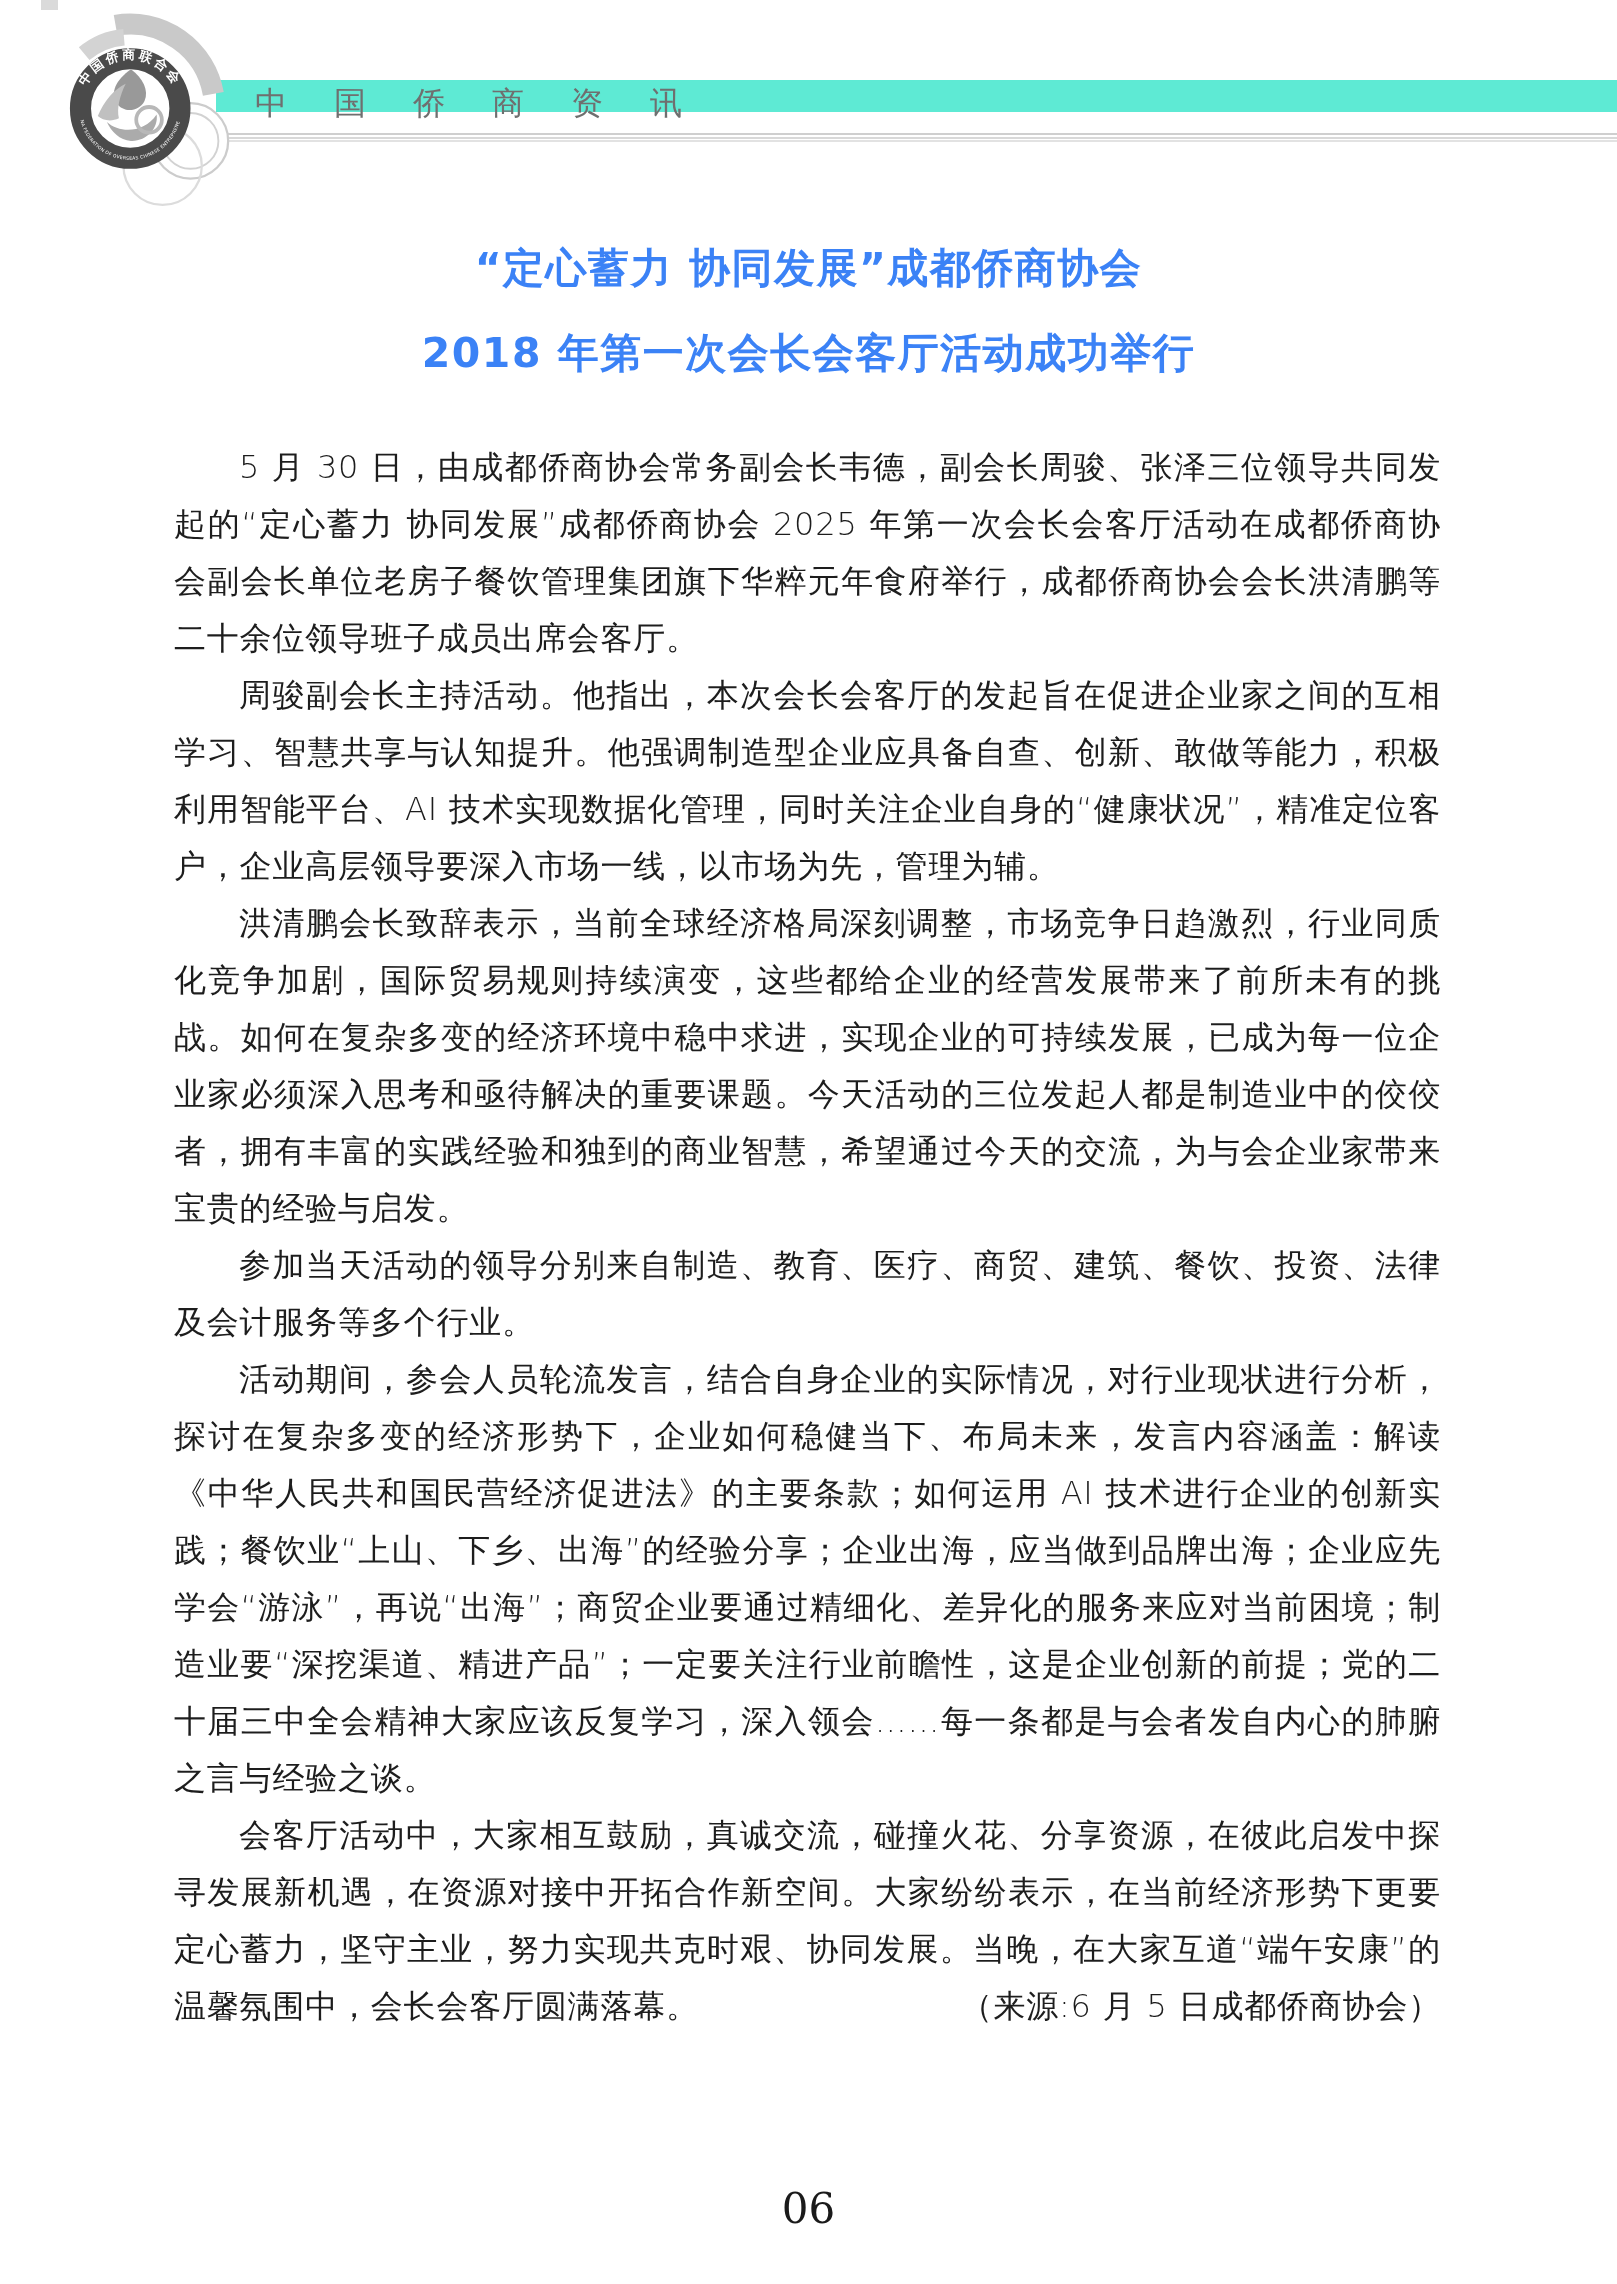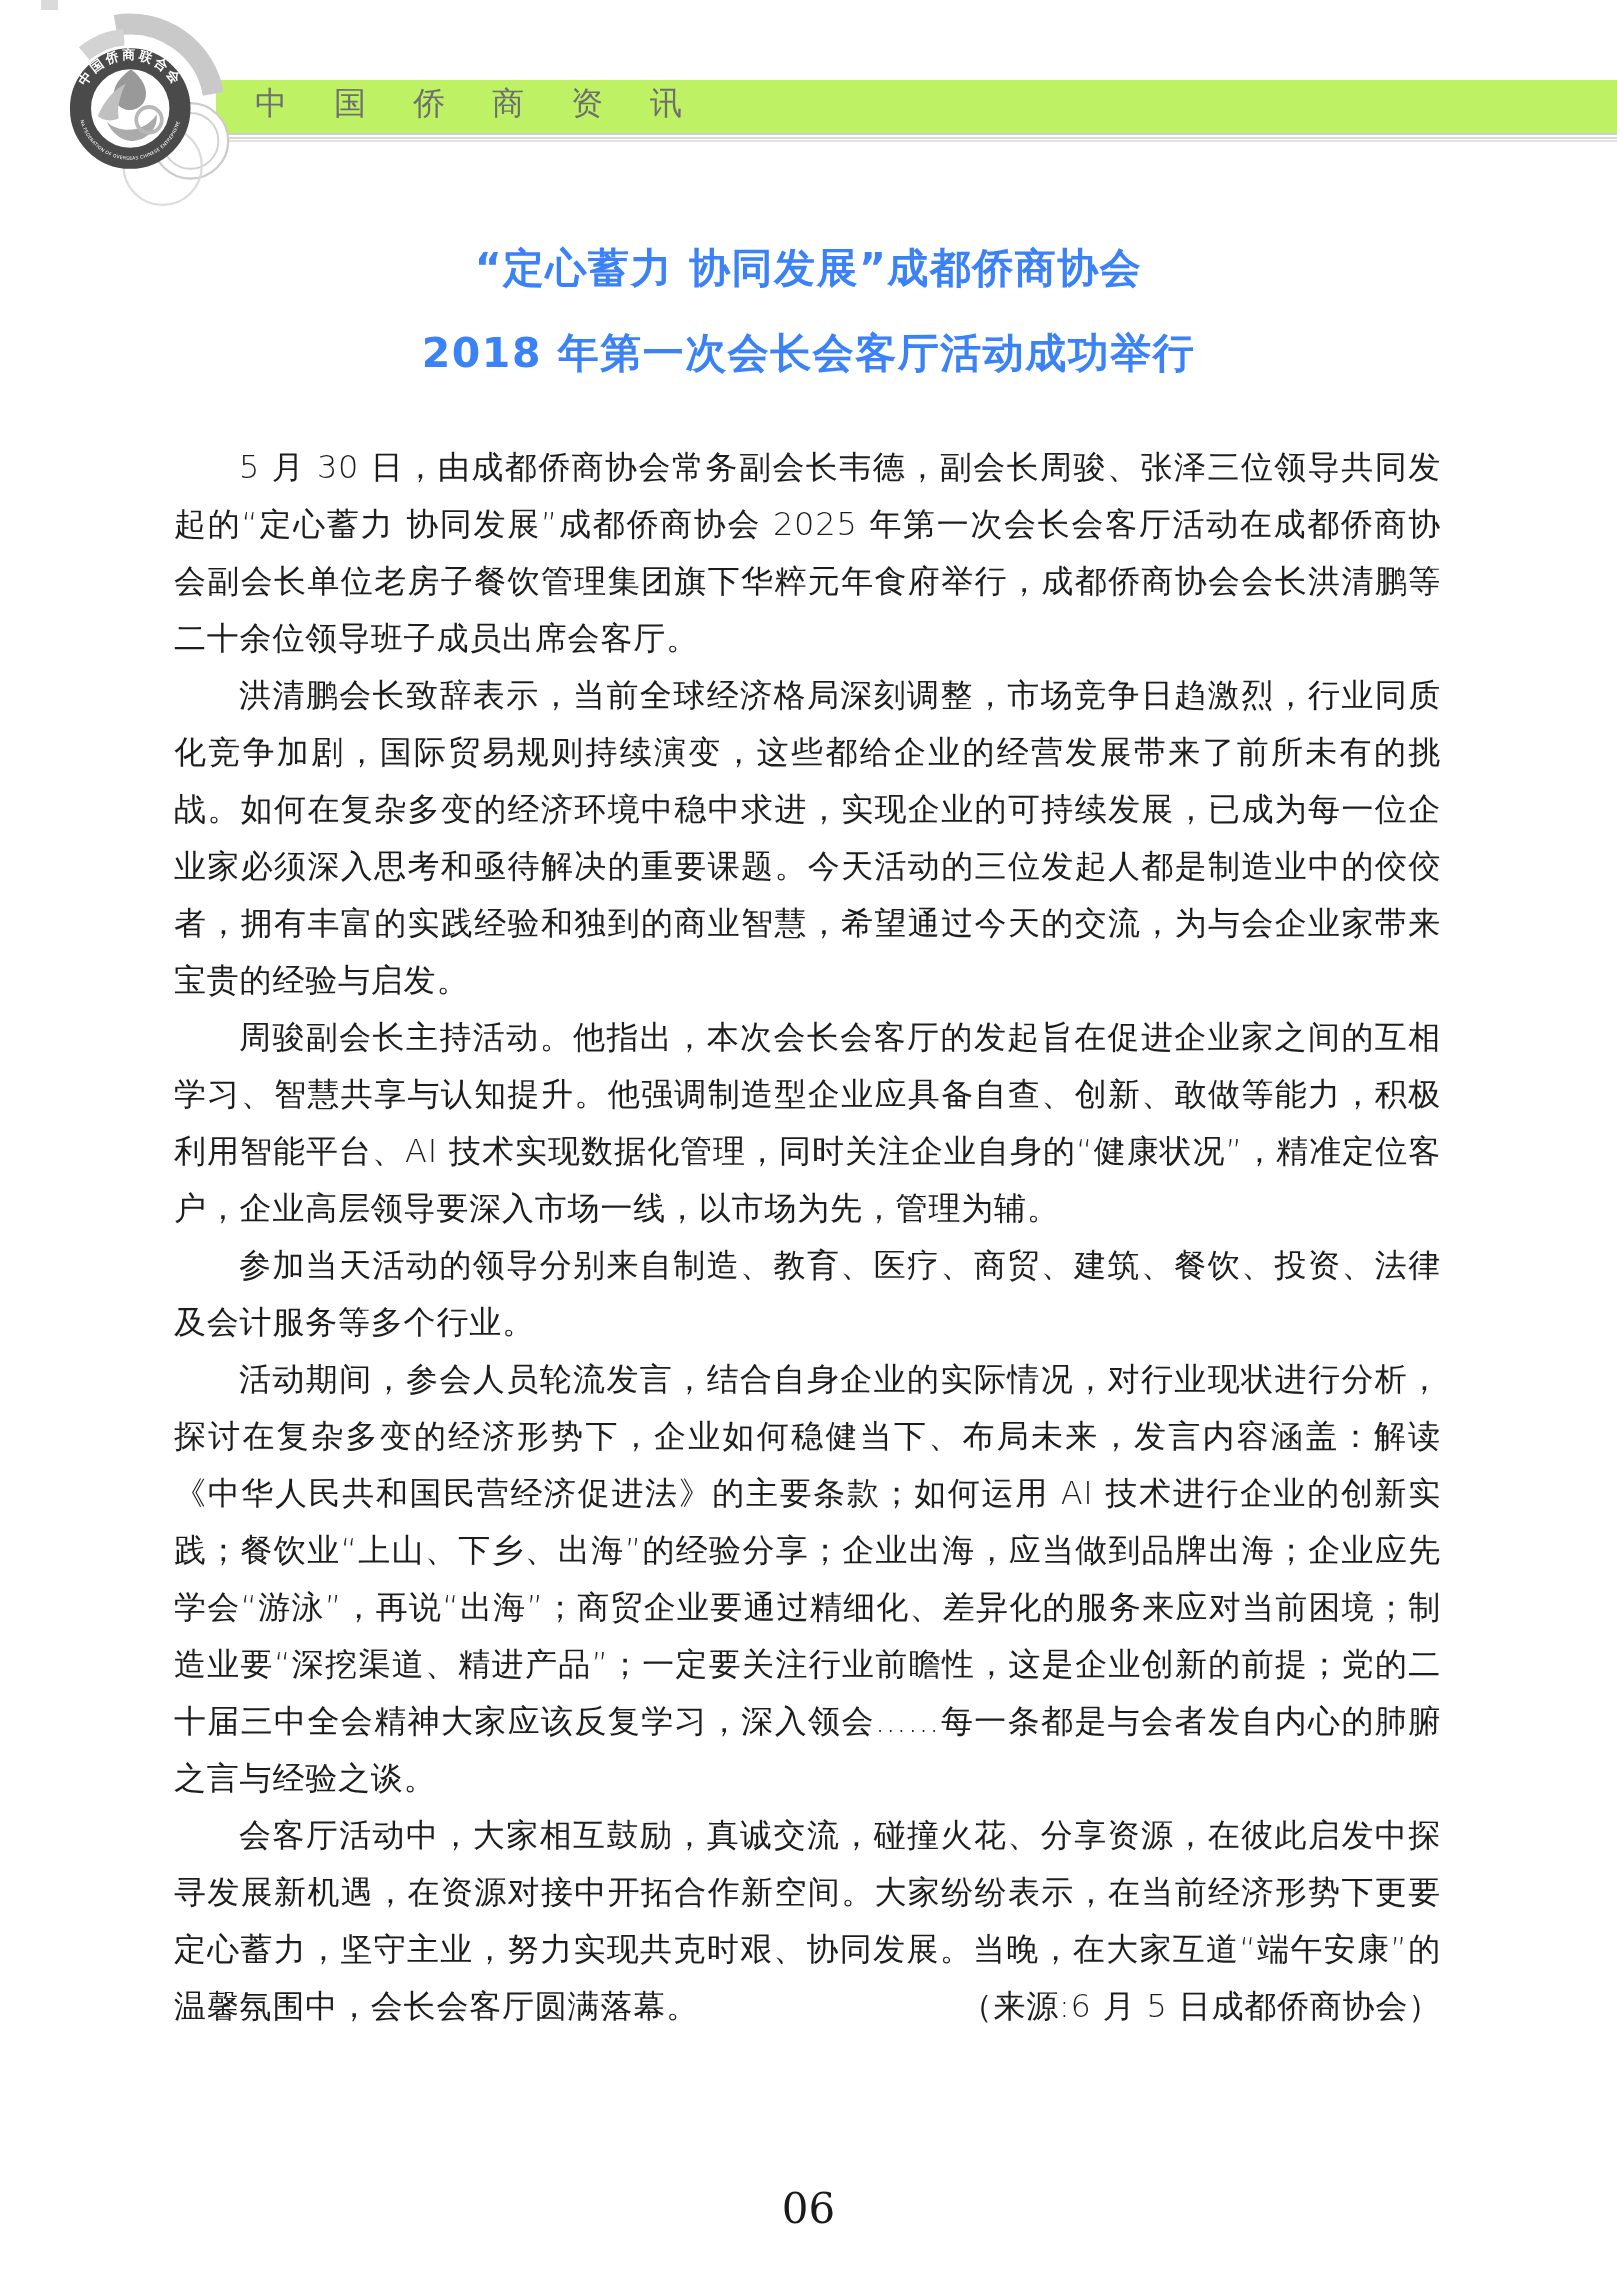--- a/index.html
+++ b/index.html
@@ -1,21 +1,21 @@
 <!DOCTYPE html>
 <html style="font-size:12px"><head>
 <meta charset="utf-8">
 <style>
   html,body{margin:0;padding:0;background:#ffffff;}
   .page{position:relative;width:1617px;height:2284px;background:#ffffff;overflow:hidden;
         font-family:"DejaVu Sans",sans-serif;}
 
   
   .corner-sq{position:absolute;left:41px;top:0;width:16.6px;height:9.8px;background:#dadada;}
-  .banner{position:absolute;left:216px;top:80px;width:1402px;height:61px;background:#bef264;}
+  .banner{position:absolute;left:216px;top:80px;width:1402px;height:32px;background:#5eead4;}
   .banner-text{position:absolute;left:39px;top:0;height:47px;line-height:47px;
                font-size:32px;font-weight:300;color:#6f6f6f;letter-spacing:47px;white-space:nowrap;}
   .stripes{position:absolute;left:216px;top:133px;width:1402px;height:9px;
            background:linear-gradient(to bottom,#cfcfcf 0 2.3px,#ffffff 2.3px 3.8px,#d8d8d8 3.8px 6px,#ffffff 6px 6.8px,#e2e2e2 6.8px 9px);}
   .logo{position:absolute;left:36px;top:3px;width:205px;height:205px;}
 
   
   .title{position:absolute;left:0;top:226px;width:1617px;text-align:center;
          font-weight:700;color:#3b82f6;font-size:41px;letter-spacing:1.5px;}
   .title .line{line-height:85px;}
@@ -73,22 +73,22 @@
     </svg>
   </div>
 
   <div class="title">
     <div class="line">“定心蓄力 协同发展”成都侨商协会</div>
     <div class="line">2018 年第一次会长会客厅活动成功举行</div>
   </div>
 
   <div class="article-body">
     <p>5 月 30 日，由成都侨商协会常务副会长韦德，副会长周骏、张泽三位领导共同发起的“定心蓄力 协同发展”成都侨商协会 2025 年第一次会长会客厅活动在成都侨商协会副会长单位老房子餐饮管理集团旗下华粹元年食府举行，成都侨商协会会长洪清鹏等二十余位领导班子成员出席会客厅。</p>
+    <p>周骏副会长主持活动。他指出，本次会长会客厅的发起旨在促进企业家之间的互相学习、智慧共享与认知提升。他强调制造型企业应具备自查、创新、敢做等能力，积极利用智能平台、AI 技术实现数据化管理，同时关注企业自身的“健康状况”，精准定位客户，企业高层领导要深入市场一线，以市场为先，管理为辅。</p>
     <p>洪清鹏会长致辞表示，当前全球经济格局深刻调整，市场竞争日趋激烈，行业同质化竞争加剧，国际贸易规则持续演变，这些都给企业的经营发展带来了前所未有的挑战。如何在复杂多变的经济环境中稳中求进，实现企业的可持续发展，已成为每一位企业家必须深入思考和亟待解决的重要课题。今天活动的三位发起人都是制造业中的佼佼者，拥有丰富的实践经验和独到的商业智慧，希望通过今天的交流，为与会企业家带来宝贵的经验与启发。</p>
-    <p>周骏副会长主持活动。他指出，本次会长会客厅的发起旨在促进企业家之间的互相学习、智慧共享与认知提升。他强调制造型企业应具备自查、创新、敢做等能力，积极利用智能平台、AI 技术实现数据化管理，同时关注企业自身的“健康状况”，精准定位客户，企业高层领导要深入市场一线，以市场为先，管理为辅。</p>
     <p>参加当天活动的领导分别来自制造、教育、医疗、商贸、建筑、餐饮、投资、法律及会计服务等多个行业。</p>
     <p>活动期间，参会人员轮流发言，结合自身企业的实际情况，对行业现状进行分析，探讨在复杂多变的经济形势下，企业如何稳健当下、布局未来，发言内容涵盖：解读《中华人民共和国民营经济促进法》的主要条款；如何运用 AI 技术进行企业的创新实践；餐饮业“上山、下乡、出海”的经验分享；企业出海，应当做到品牌出海；企业应先学会“游泳”，再说“出海”；商贸企业要通过精细化、差异化的服务来应对当前困境；制造业要“深挖渠道、精进产品”；一定要关注行业前瞻性，这是企业创新的前提；党的二十届三中全会精神大家应该反复学习，深入领会……每一条都是与会者发自内心的肺腑之言与经验之谈。</p>
     <p><span>会客厅活动中，大家相互鼓励，真诚交流，碰撞火花、分享资源，在彼此启发中探寻发展新机遇，在资源对接中开拓合作新空间。大家纷纷表示，在当前经济形势下更要定心蓄力，坚守主业，努力实现共克时艰、协同发展。当晚，在大家互道“端午安康”的温馨氛围中，会长会客厅圆满落幕。</span><span class="src">（来源:6 月 5 日成都侨商协会）</span></p>
   </div>
 
   <div class="page-num">06</div>
 
 </div>
 
 

